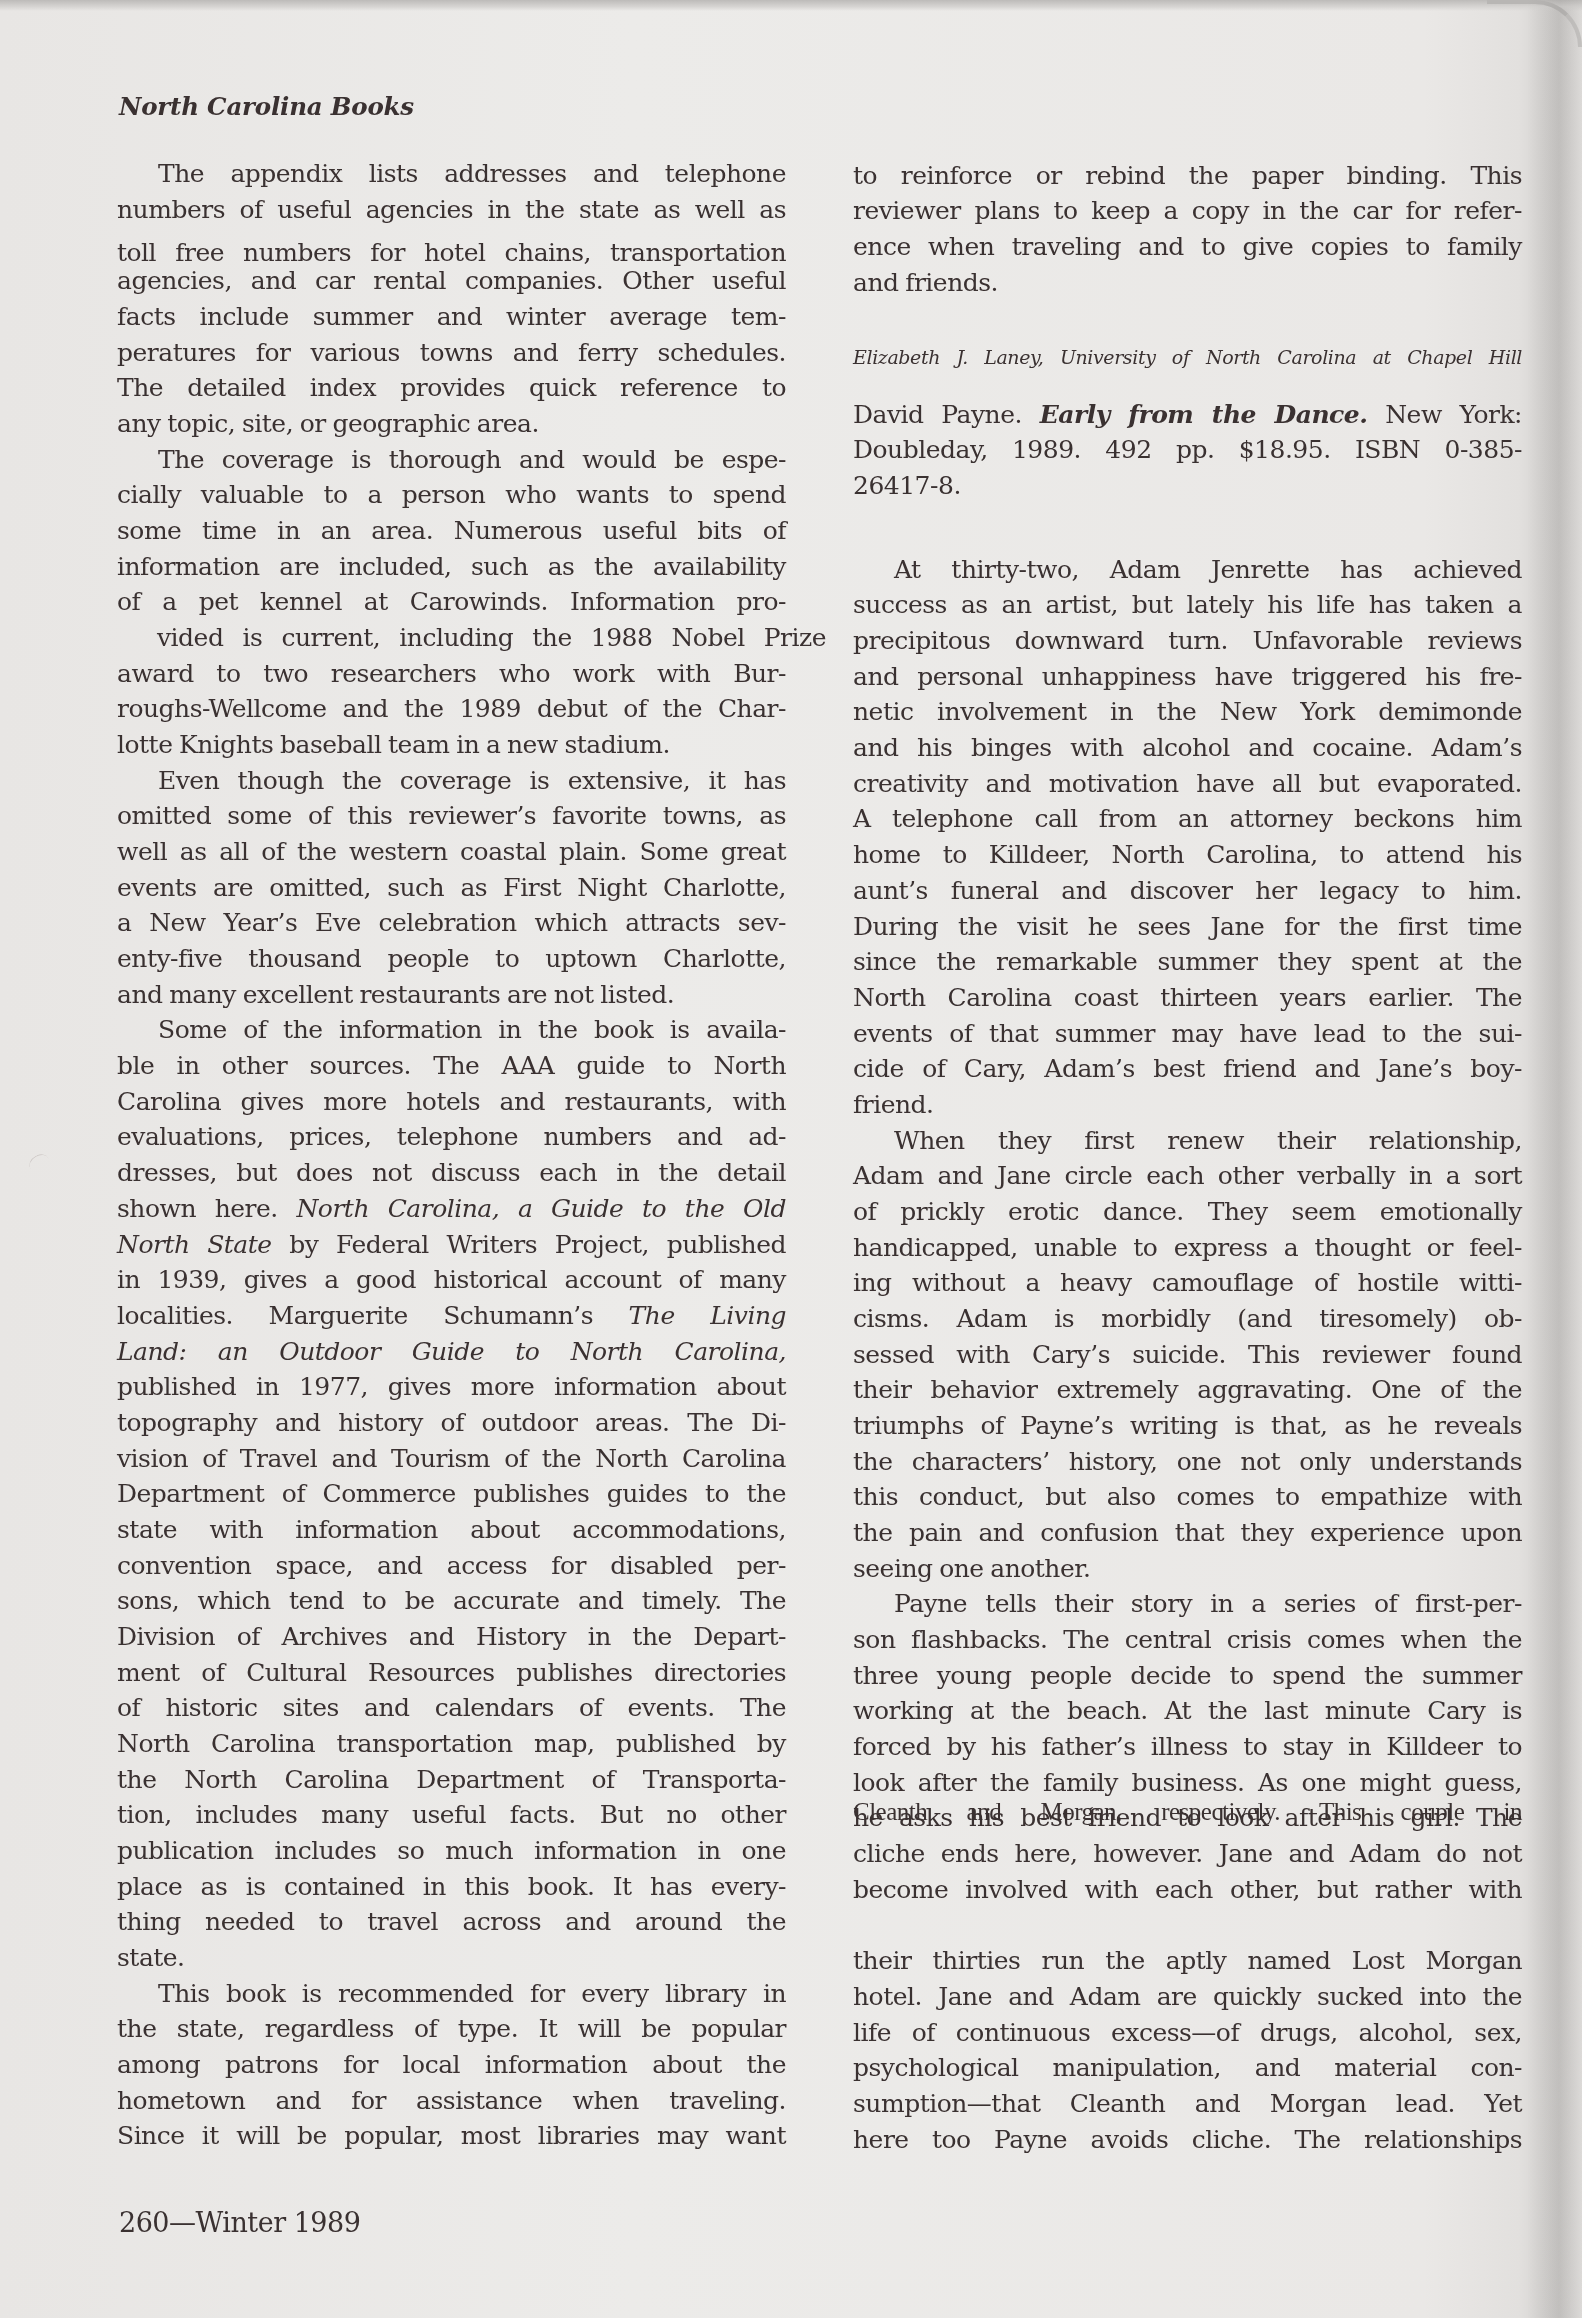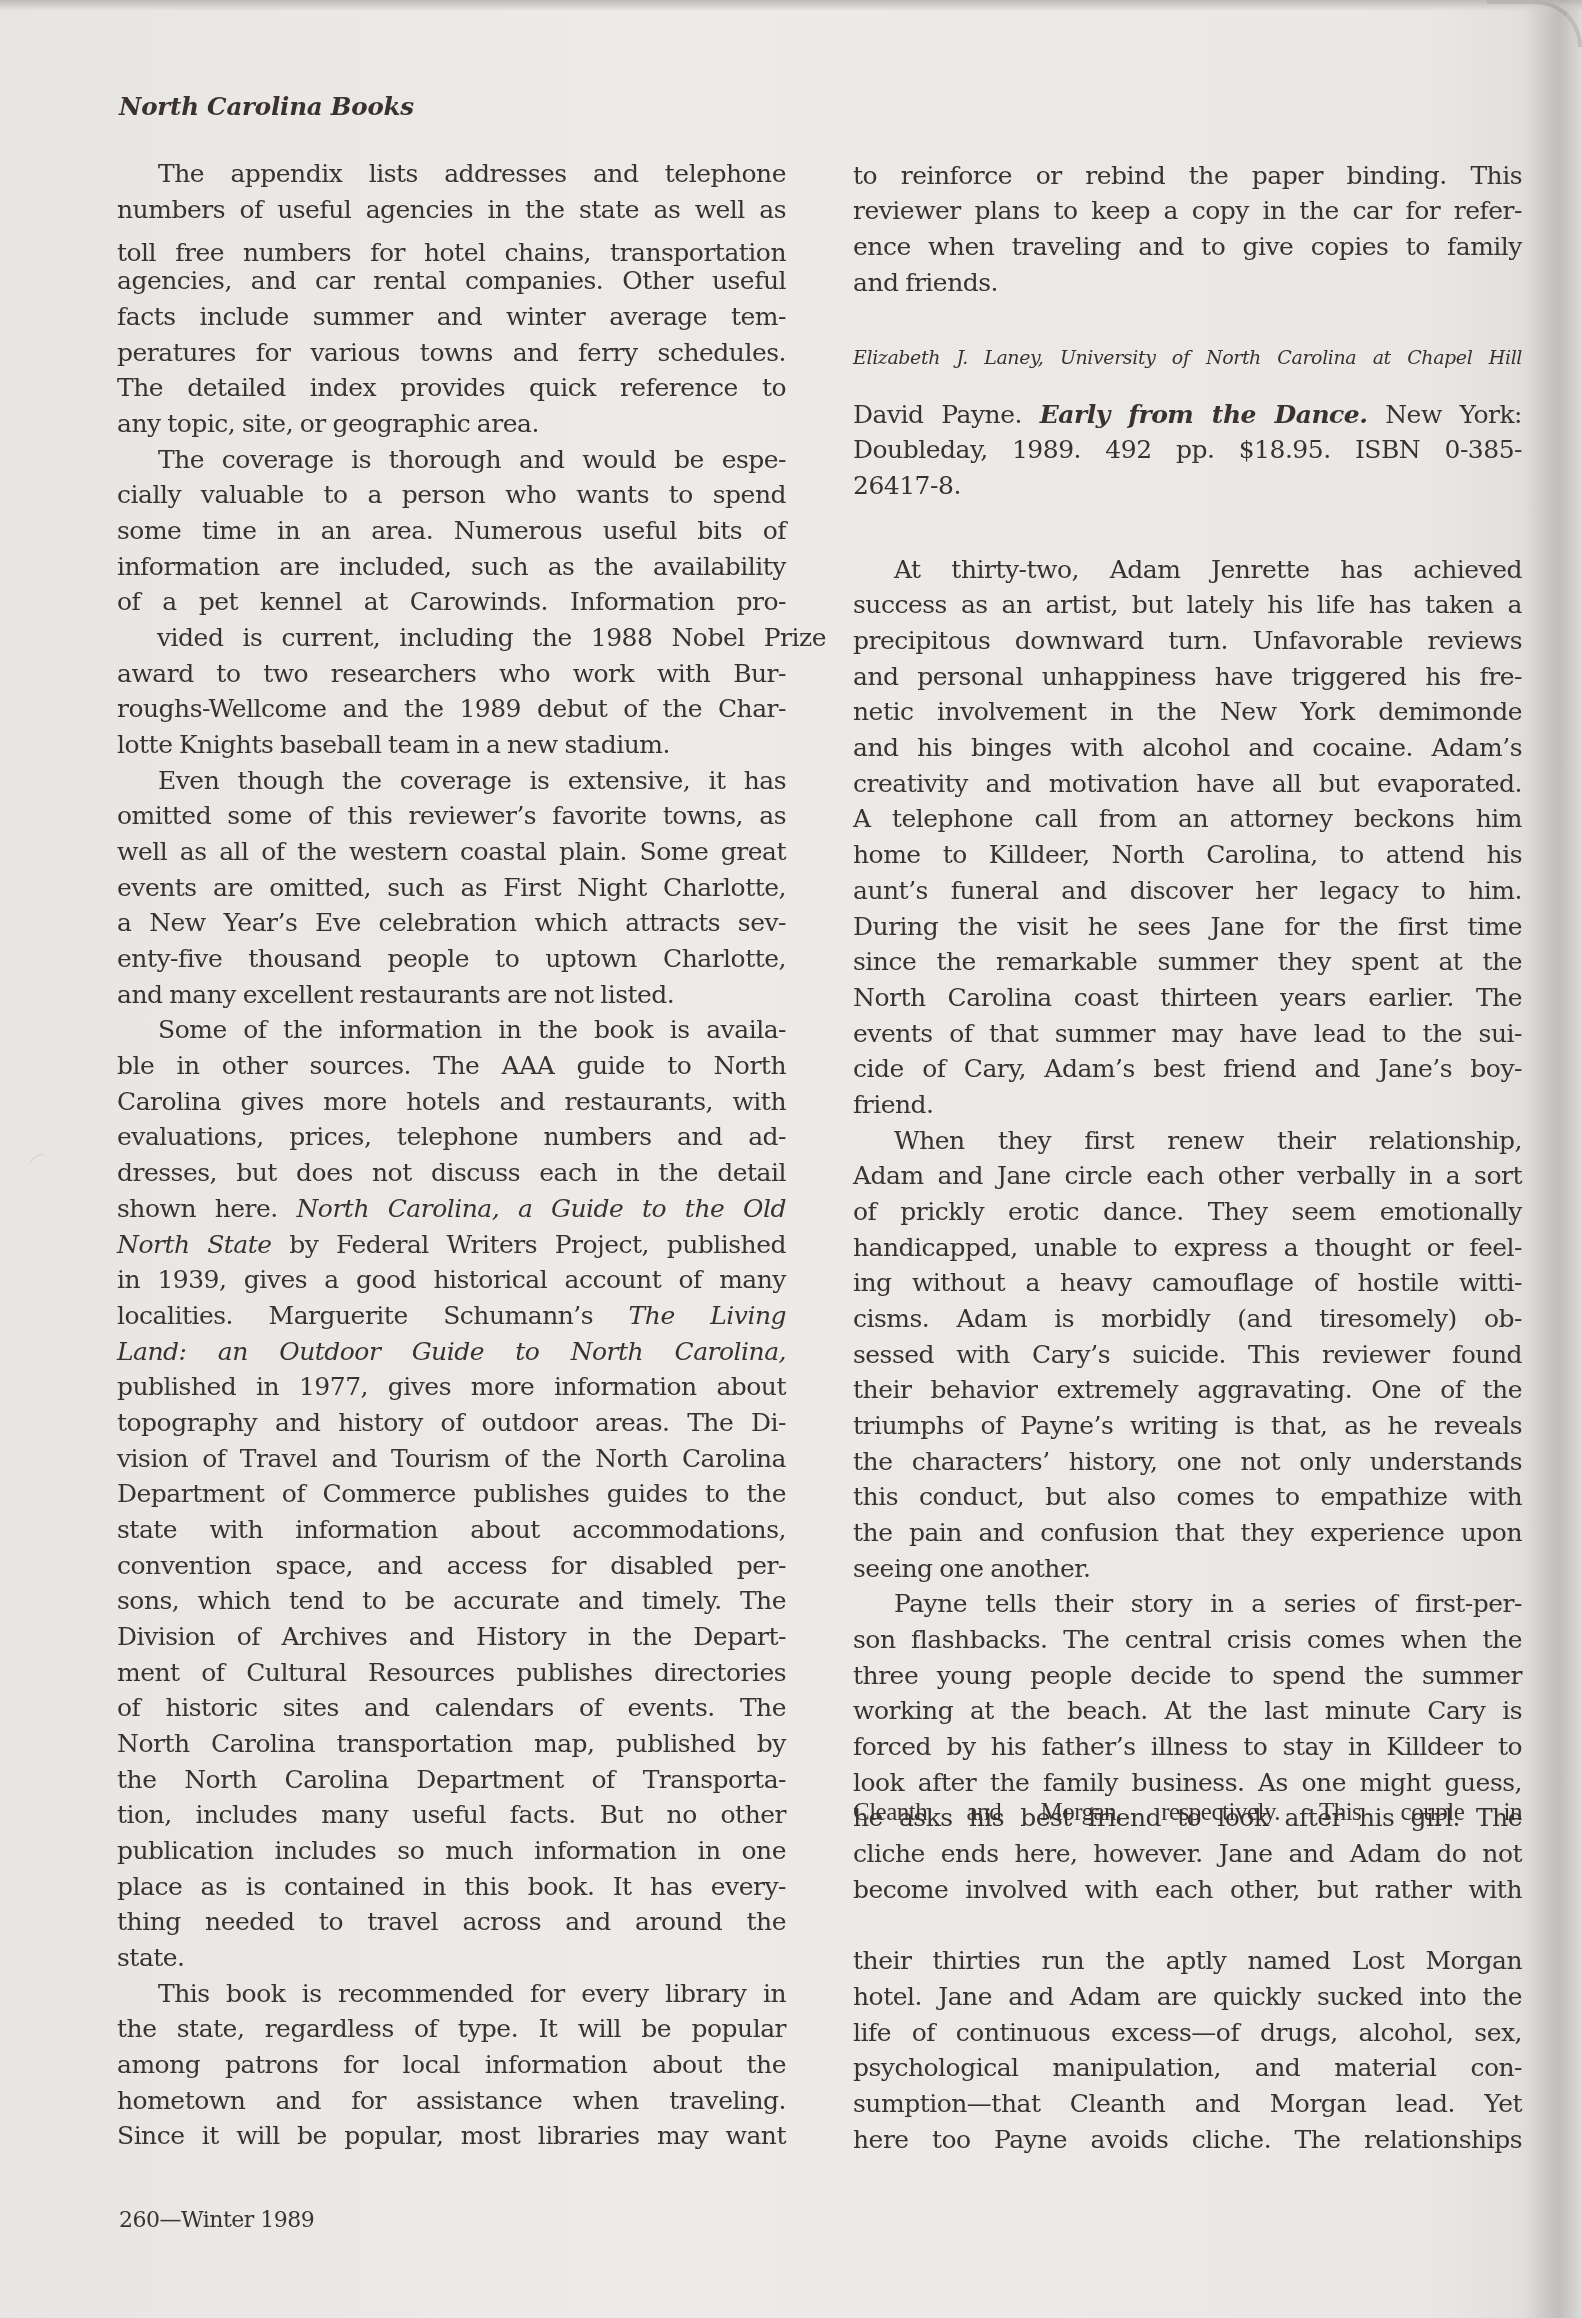--- a/index.html
+++ b/index.html
@@ -48,21 +48,21 @@
   .line.indent { padding-left: 41px; width: 628px; }
   .line i { font-style: italic; }
   .line b { font-weight: bold; font-style: italic; }
   .citation {
     position: absolute; left: 0; width: 669px;
     font-size: 19px; font-style: italic; white-space: nowrap;
     text-align: justify; text-align-last: justify; letter-spacing: -0.4px;
   }
   .folio {
     position: absolute; left: 119px; top: 2207px;
-    font-size: 22px; letter-spacing: -0.5px;
+    font-size: 27px; letter-spacing: -0.5px;
   }
   .smudge {
     position: absolute; left: 28.5px; top: 1155px; width: 20.6px; height: 16px;
     border-top: 1.6px solid #cfcac8; border-radius: 50%; transform: rotate(-30deg);
   }
 </style>
 </head>
 <body>
 
 <div class="page">

